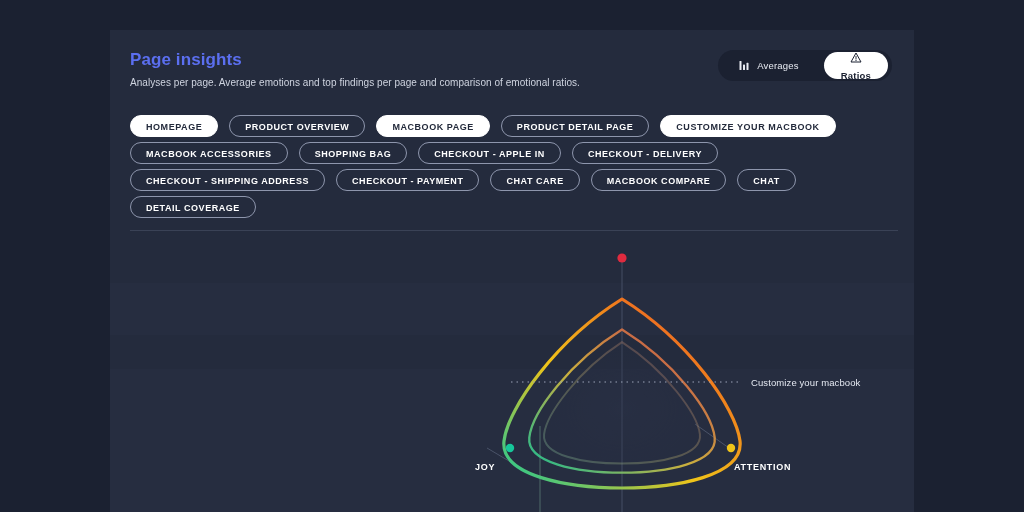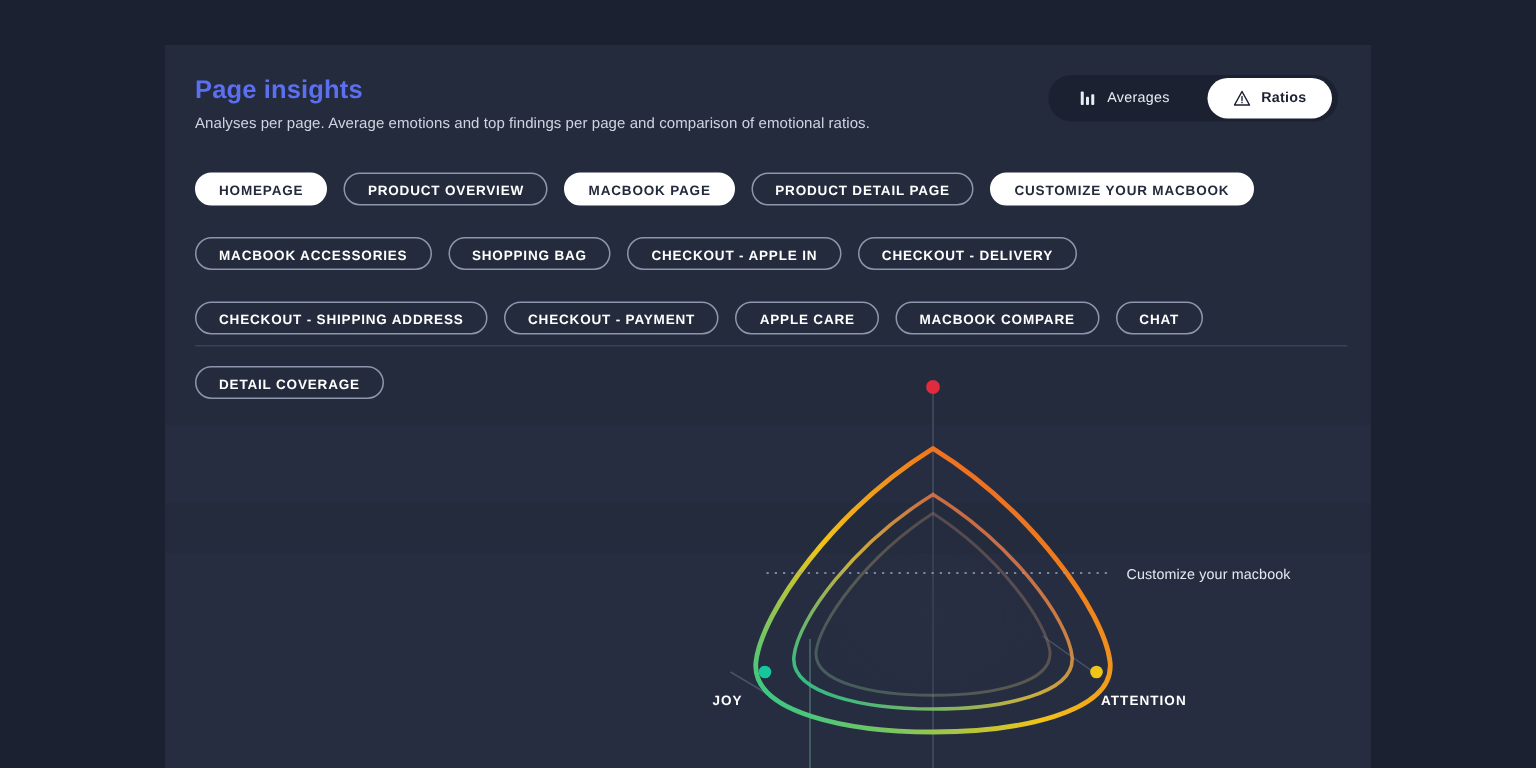--- a/index.html
+++ b/index.html
@@ -38,27 +38,27 @@
     position:absolute;right:22px;top:20px;
     display:flex;align-items:center;
     background:#1b2131;border-radius:16px;height:31px;padding:0;
   }
   .seg{
     display:flex;align-items:center;gap:7px;
     height:27px;margin:4px;padding:0 17px;border-radius:14px;
     font-size:9.5px;color:#e9ecf3;font-weight:400;letter-spacing:.2px;
     white-space:nowrap;cursor:pointer;
   }
-  .seg.active{background:#ffffff;color:#1b2131;font-weight:600;}
+  .seg.active{background:#ffffff;color:#1b2131;font-weight:600;flex-direction:column;}
   .seg svg{display:block;}
 
   
   .pillwrap{
     position:absolute;left:20px;top:85px;width:770px;
-    display:flex;flex-wrap:wrap;gap:21px 11px;
+    display:flex;flex-wrap:wrap;gap:5px 11px;
   }
   .pill{
     height:22px;line-height:22px;padding:0 15px;border-radius:11px;
     font-size:9px;font-weight:700;letter-spacing:.55px;white-space:nowrap;
     border:1px solid #8e96ad;color:#ffffff;background:transparent;cursor:pointer;
     box-sizing:border-box;
   }
   .pill.on{background:#ffffff;color:#232a3b;border-color:#ffffff;}
 
   
@@ -121,21 +121,21 @@
       <button class="pill">PRODUCT OVERVIEW</button>
       <button class="pill on">MACBOOK PAGE</button>
       <button class="pill">PRODUCT DETAIL PAGE</button>
       <button class="pill on">CUSTOMIZE YOUR MACBOOK</button>
       <button class="pill">MACBOOK ACCESSORIES</button>
       <button class="pill">SHOPPING BAG</button>
       <button class="pill">CHECKOUT - APPLE IN</button>
       <button class="pill">CHECKOUT - DELIVERY</button>
       <button class="pill">CHECKOUT - SHIPPING ADDRESS</button>
       <button class="pill">CHECKOUT - PAYMENT</button>
-      <button class="pill">APPLE CARE</button>
+      <button class="pill">CHAT CARE</button>
       <button class="pill">MACBOOK COMPARE</button>
       <button class="pill">CHAT</button>
       <button class="pill">DETAIL COVERAGE</button>
     </div>
 
     <div class="divider"></div>
 
     <div class="chart">
       <svg width="804" height="283" viewBox="0 0 804 283">
         <defs>

